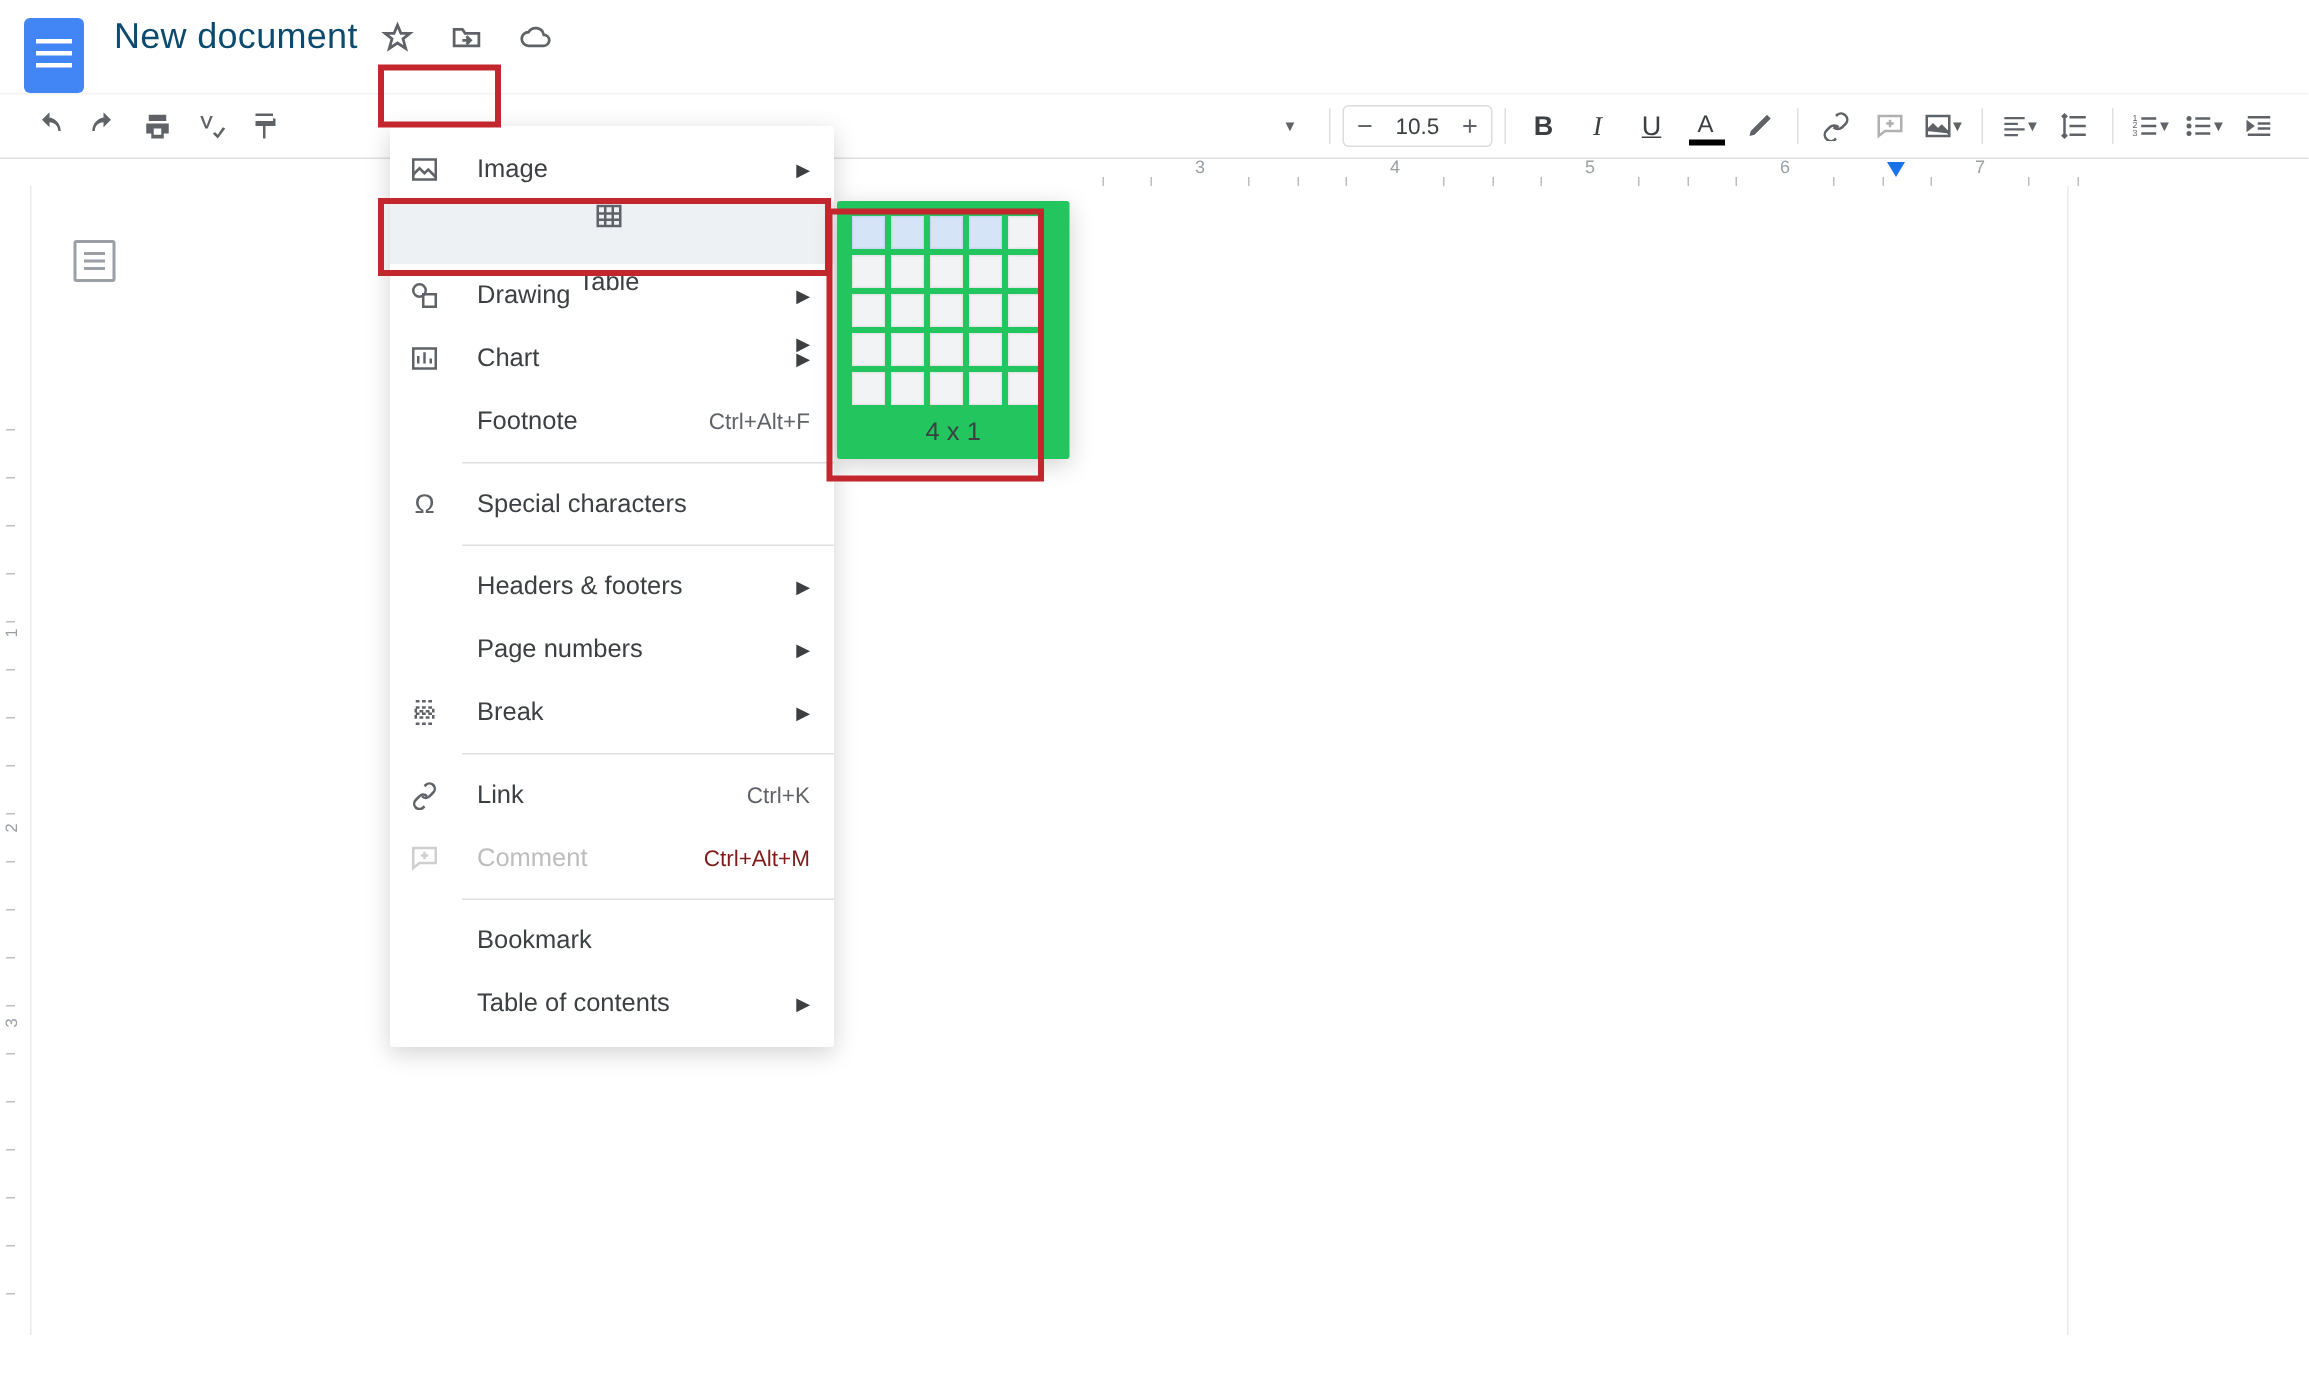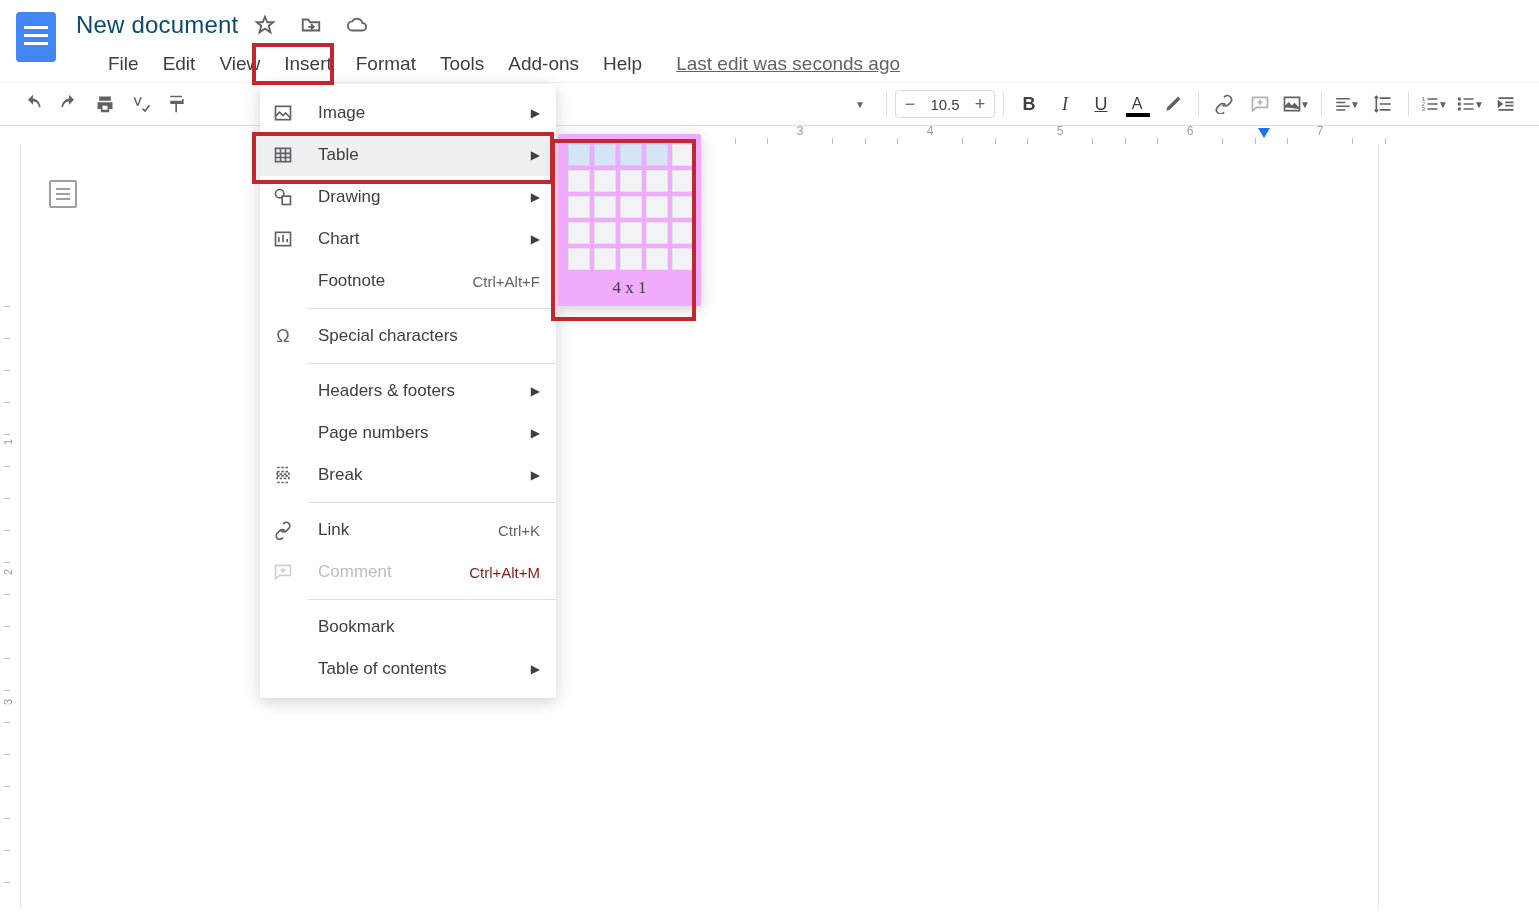--- a/index.html
+++ b/index.html
@@ -35,31 +35,31 @@
   .ruler-h .tick { position:absolute; width:1px; height:6px; background:#bdbdbd; }
   .ruler-h .num { position:absolute; top:-2px; font-size:12px; color:#9aa0a6; transform:translateX(-50%); }
   .ruler-h .marker { position:absolute; top:2px; width:0; height:0; border-left:6px solid transparent; border-right:6px solid transparent; border-top:10px solid #1a73e8; }
   .canvas { position:absolute; top:18px; left:20px; right:160px; bottom:0; background:#fff; border-left:1px solid #eaeaea; border-right:1px solid #eaeaea; }
   .outline-icon { position:absolute; left:28px; top:36px; width:28px; height:28px; border:2px solid #9aa0a6; border-radius:2px; display:flex; align-items:center; justify-content:center; }
   .outline-icon::before { content:""; width:14px; height:2px; background:#9aa0a6; box-shadow:0 -5px 0 #9aa0a6, 0 5px 0 #9aa0a6; }
 
   
   .dropdown { position:absolute; left:260px; top:84px; width:296px; background:#fff; box-shadow:0 4px 16px rgba(0,0,0,.18); border-radius:2px; padding:8px 0; z-index:50; }
   .ditem { display:flex; align-items:center; height:42px; padding:0 16px 0 12px; font-size:17px; color:#3c4043; cursor:pointer; gap:24px; }
-  .ditem.hover { background:#eef1f4; }
+  .ditem.hover { background:#eef1f4;flex-direction:column; }
   .ditem .dico { width:22px; height:22px; display:flex; align-items:center; justify-content:center; color:#5f6368; }
   .ditem .shortcut { margin-left:auto; color:#5f6368; font-size:15px; }
   .ditem .arrow { margin-left:auto; color:#3c4043; font-size:12px; }
   .ditem.disabled { color:#bdbdbd; }
   .ditem.disabled .dico { color:#cfcfcf; }
   .ditem.disabled .shortcut { color:#7f1d1d; }
   .dsep { height:1px; background:#e0e0e0; margin:6px 0 6px 48px; }
 
   
-  .submenu { position:absolute; left:558px; top:134px; width:143px; background:#f0abfc; box-shadow:0 4px 16px rgba(0,0,0,.18); border-radius:2px; padding:10px 10px 8px; z-index:60;font-family:Liberation Serif, serif; }
+  .submenu { position:absolute; left:558px; top:134px; width:155px; background:#22c55e; box-shadow:0 4px 16px rgba(0,0,0,.18); border-radius:2px; padding:10px 10px 8px; z-index:60; }
   .grid { display:grid; grid-template-columns:repeat(5,22px); grid-template-rows:repeat(5,22px); gap:4px; }
   .cell { width:22px; height:22px; background:#f1f3f4; border:1px solid #e3e5e7; }
   .cell.sel { background:#d6e4f7; border-color:#c6d8f0; }
   .grid-label { text-align:center; font-size:17px; color:#3c4043; margin-top:8px; }
 
   
   .hl { position:absolute; border:4px solid #c4262e; pointer-events:none; z-index:100; }
   .hl1 { left:252px; top:43px; width:82px; height:42px; }
   .hl2 { left:252px; top:132px; width:302px; height:52px; }
   .hl3 { left:551px; top:139px; width:145px; height:182px; }
@@ -85,31 +85,20 @@
               <path fill="none" stroke="#5f6368" stroke-width="2" d="M3 6h6l2 3h10v9H3z"></path>
               <path stroke="#5f6368" stroke-width="2" d="M12 11l3 3-3 3M15 14H9"></path>
             </svg>
         </span>
         <span class="ic">
           <svg viewBox="0 0 24 24" width="22" height="22">
               <path fill="none" stroke="#5f6368" stroke-width="2" d="M7 18a5 5 0 010-10 6 6 0 0111 2 4 4 0 010 8H7z"></path>
             </svg>
         </span>
       </div>
-    </div>
-    <div class="menubar">
-      <span class="menuitem">File</span>
-      <span class="menuitem">Edit</span>
-      <span class="menuitem">View</span>
-      <span class="menuitem">Insert</span>
-      <span class="menuitem">Format</span>
-      <span class="menuitem">Tools</span>
-      <span class="menuitem">Add-ons</span>
-      <span class="menuitem">Help</span>
-      <span class="last-edit">Last edit was seconds ago</span>
     </div>
   </div>
 </div>
 
 <div class="toolbar">
   <div class="tbtn">
       <svg width="20" height="20" viewBox="0 0 24 24">
         <path d="M12 5V1L6 7l6 6V9c4 0 7 3 7 7h2c0-6-5-11-11-11z"></path>
       </svg>
     </div>

